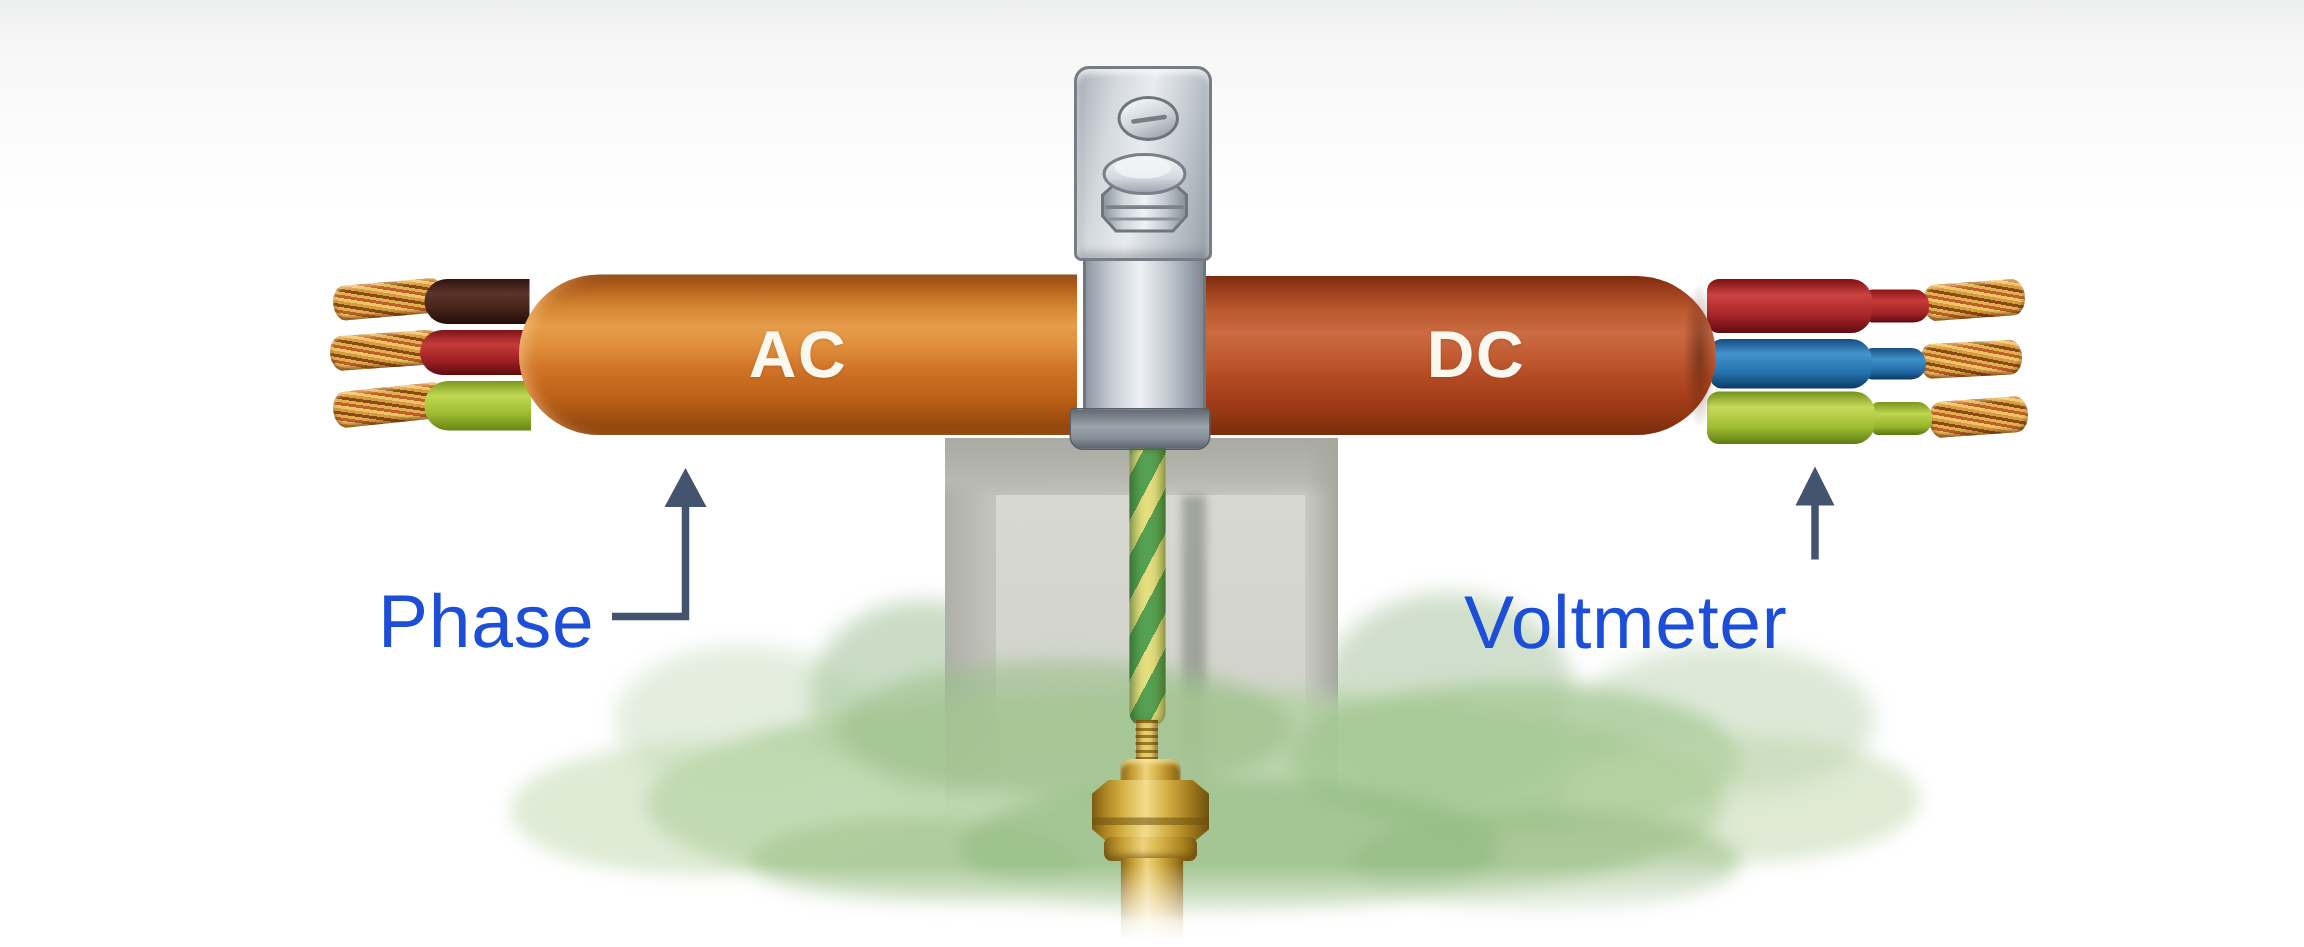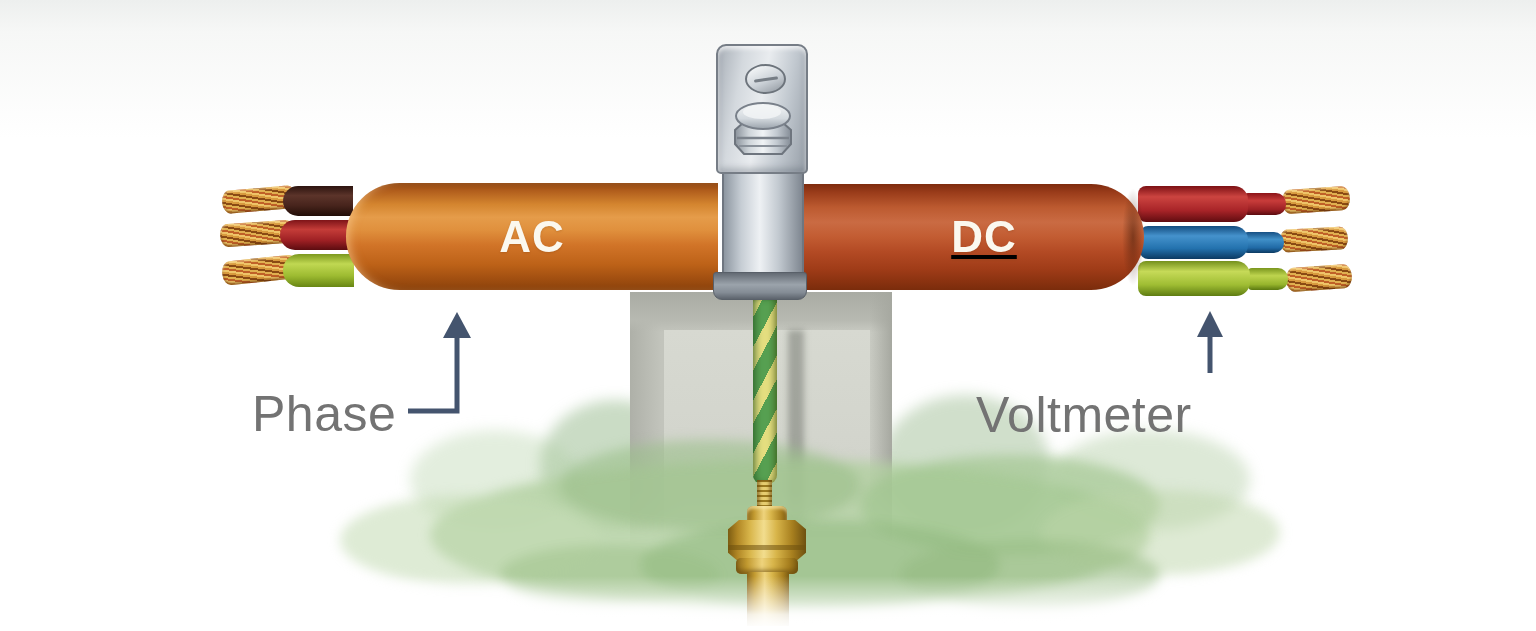--- a/index.html
+++ b/index.html
@@ -58,21 +58,20 @@
       #8f4712 0%, #b05d1c 7%, #d4852f 20%, #e59c4a 32%, #e0903d 44%,
       #d17428 58%, #bd6218 76%, #a04e10 90%, #8a420c 100%);
     box-shadow:inset 8px 0 10px -5px rgba(255,214,160,.55);
   }
   #dc-cable {
     left:800px; top:184px; width:344px; height:106px;
     border-radius:0 53px 53px 0;
     background:linear-gradient(180deg,
       #7e2b0e 0%, #9a3c1a 8%, #bc5a30 22%, #ca6b43 36%, #c25c32 50%,
       #b34a24 64%, #a03c18 80%, #8a3210 92%, #7a2c0c 100%);
-    text-decoration:underline;
   }
   #dc-cable::after { content:""; position:absolute; right:0; top:4px; width:22px; height:98px;
     border-radius:50%; background:radial-gradient(ellipse at center,rgba(70,28,10,.55),rgba(70,28,10,0) 70%); }
   .cable-label { color:#fbf8ef; font-weight:bold; font-size:44px; letter-spacing:1px;
     text-shadow:0 1px 2px rgba(120,60,10,.25); }
   #dc-cable .cable-label { transform:translateX(12px); }
 
   
   .copper { position:absolute; z-index:4; border-radius:9px/13px;
     background:repeating-linear-gradient(14deg,
@@ -145,21 +144,21 @@
     background:linear-gradient(90deg,#7c5c12 0%,#b08624 12%,#d8b54a 28%,#f2dd8e 46%,#d8b54a 62%,#a8801f 82%,#6e5010 100%); }
   #brass-hex::after { content:""; position:absolute; left:0; right:0; top:60%; height:5px;
     background:rgba(110,80,15,.55); }
   #brass-flange { left:736px; top:558px; width:62px; height:16px; z-index:4; border-radius:5px;
     box-shadow:inset 0 -4px 4px rgba(100,70,12,.6); }
   #brass-rod { left:747px; top:572px; width:42px; height:54px; z-index:4;
     -webkit-mask-image:linear-gradient(180deg,#000 70%,rgba(0,0,0,.25) 100%);
     mask-image:linear-gradient(180deg,#000 70%,rgba(0,0,0,.25) 100%); }
 
   
-  .anno { z-index:8; color:#737373; font-size:50px; letter-spacing:.5px; line-height:1; }
+  .anno { z-index:8; color:#1d4ed8; font-size:50px; letter-spacing:.5px; line-height:1; }
   #phase-label { left:252px; top:389px; }
   #voltmeter-label { left:976px; top:390px; }
   .arrow-svg { z-index:8; overflow:visible; }
   #phase-arrow { left:400px; top:305px; }
   #voltmeter-arrow { left:1190px; top:305px; }
 </style>
 </head>
 <body>
 
 <div id="grass-back" class="abs" style="left:0;top:0;width:1536px;height:631px;">

